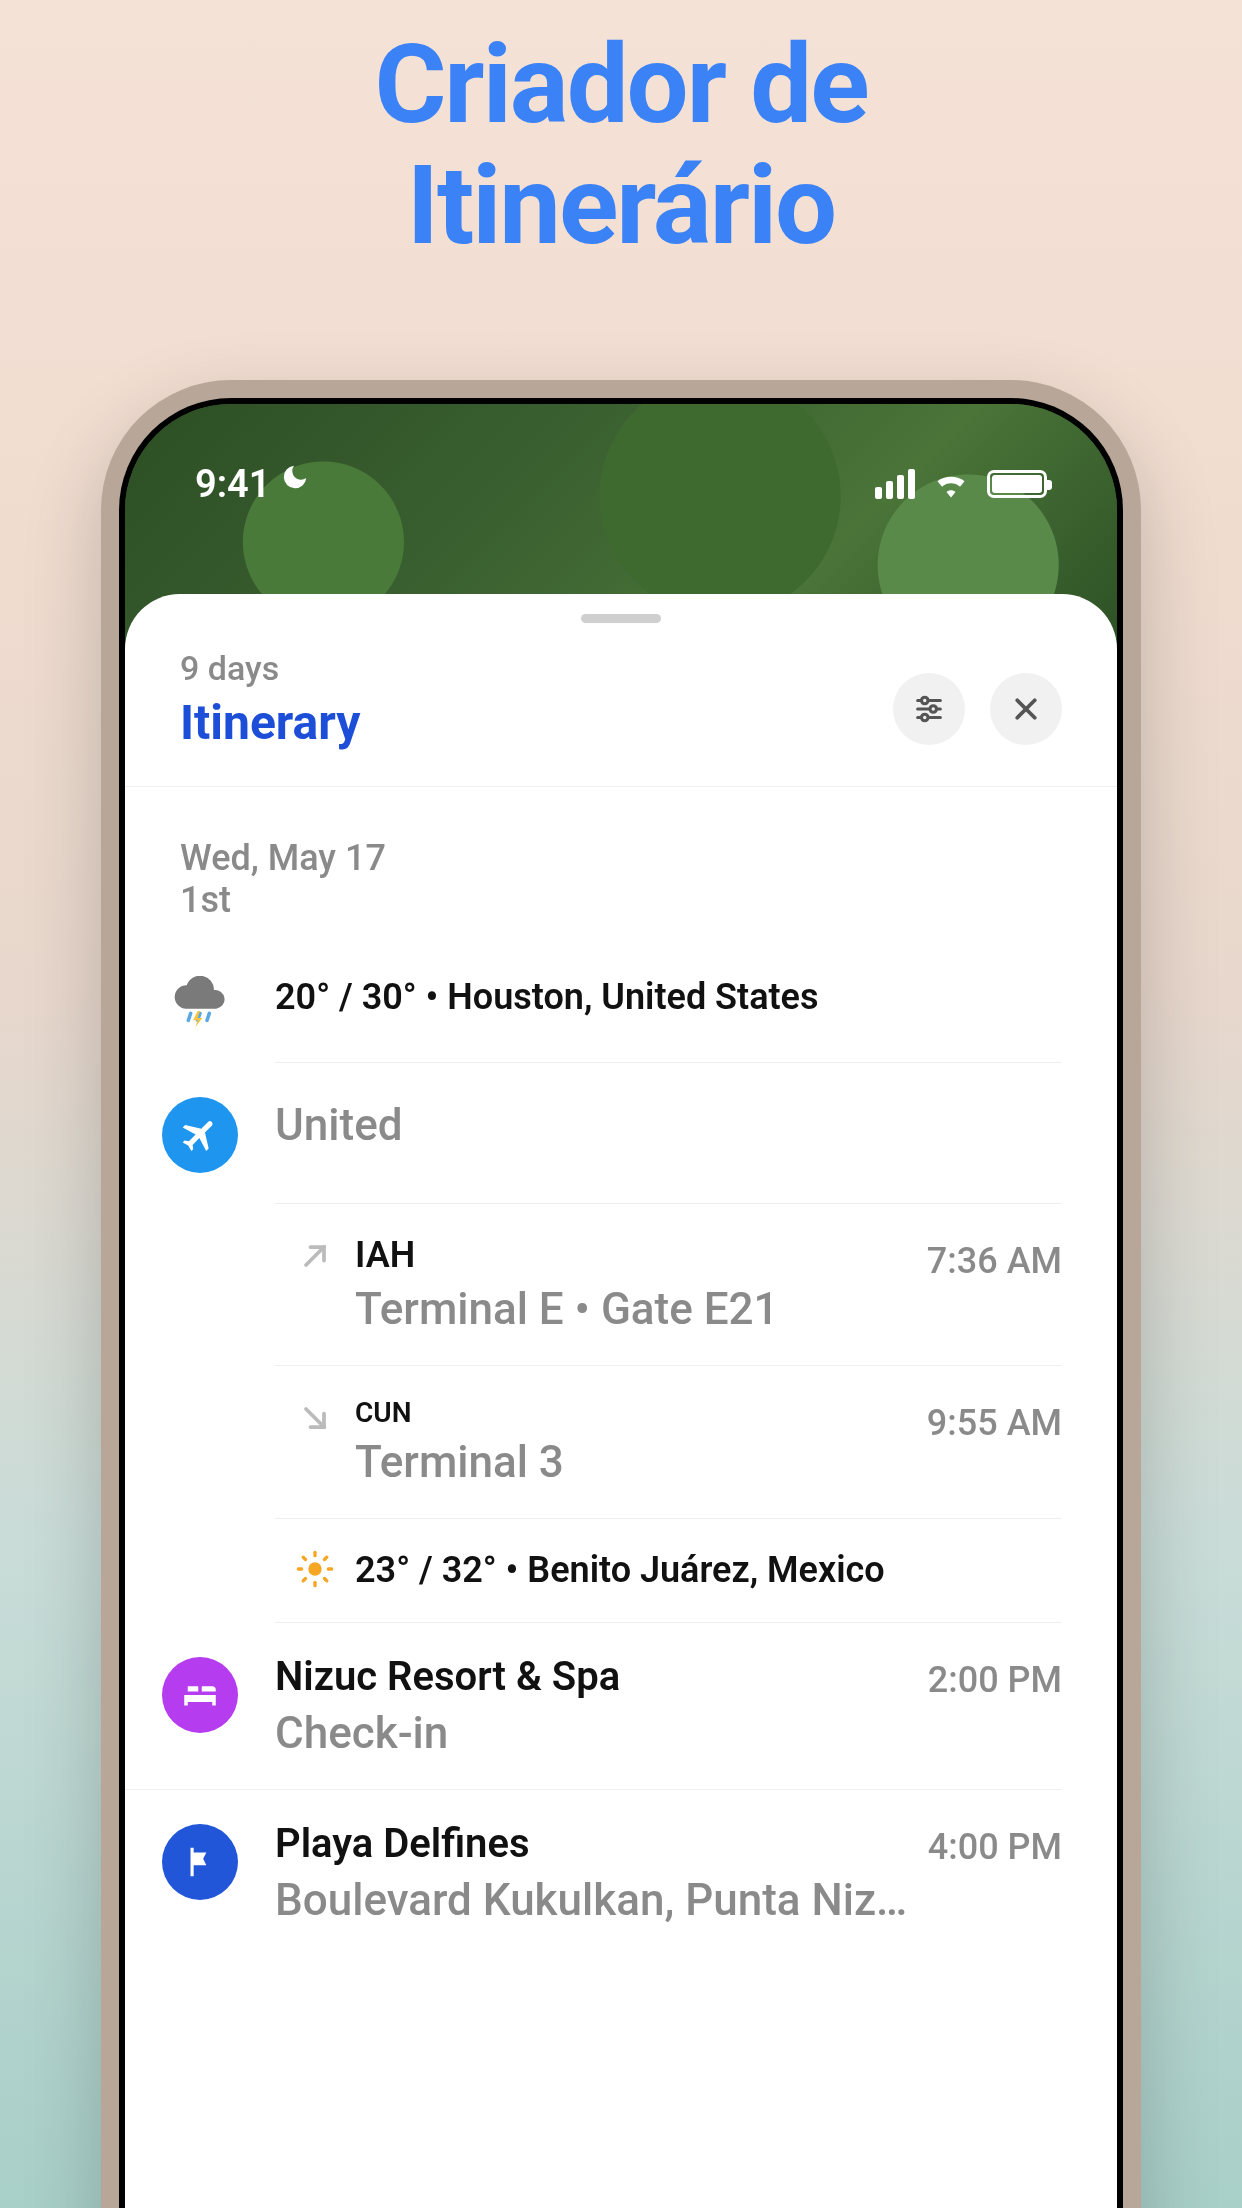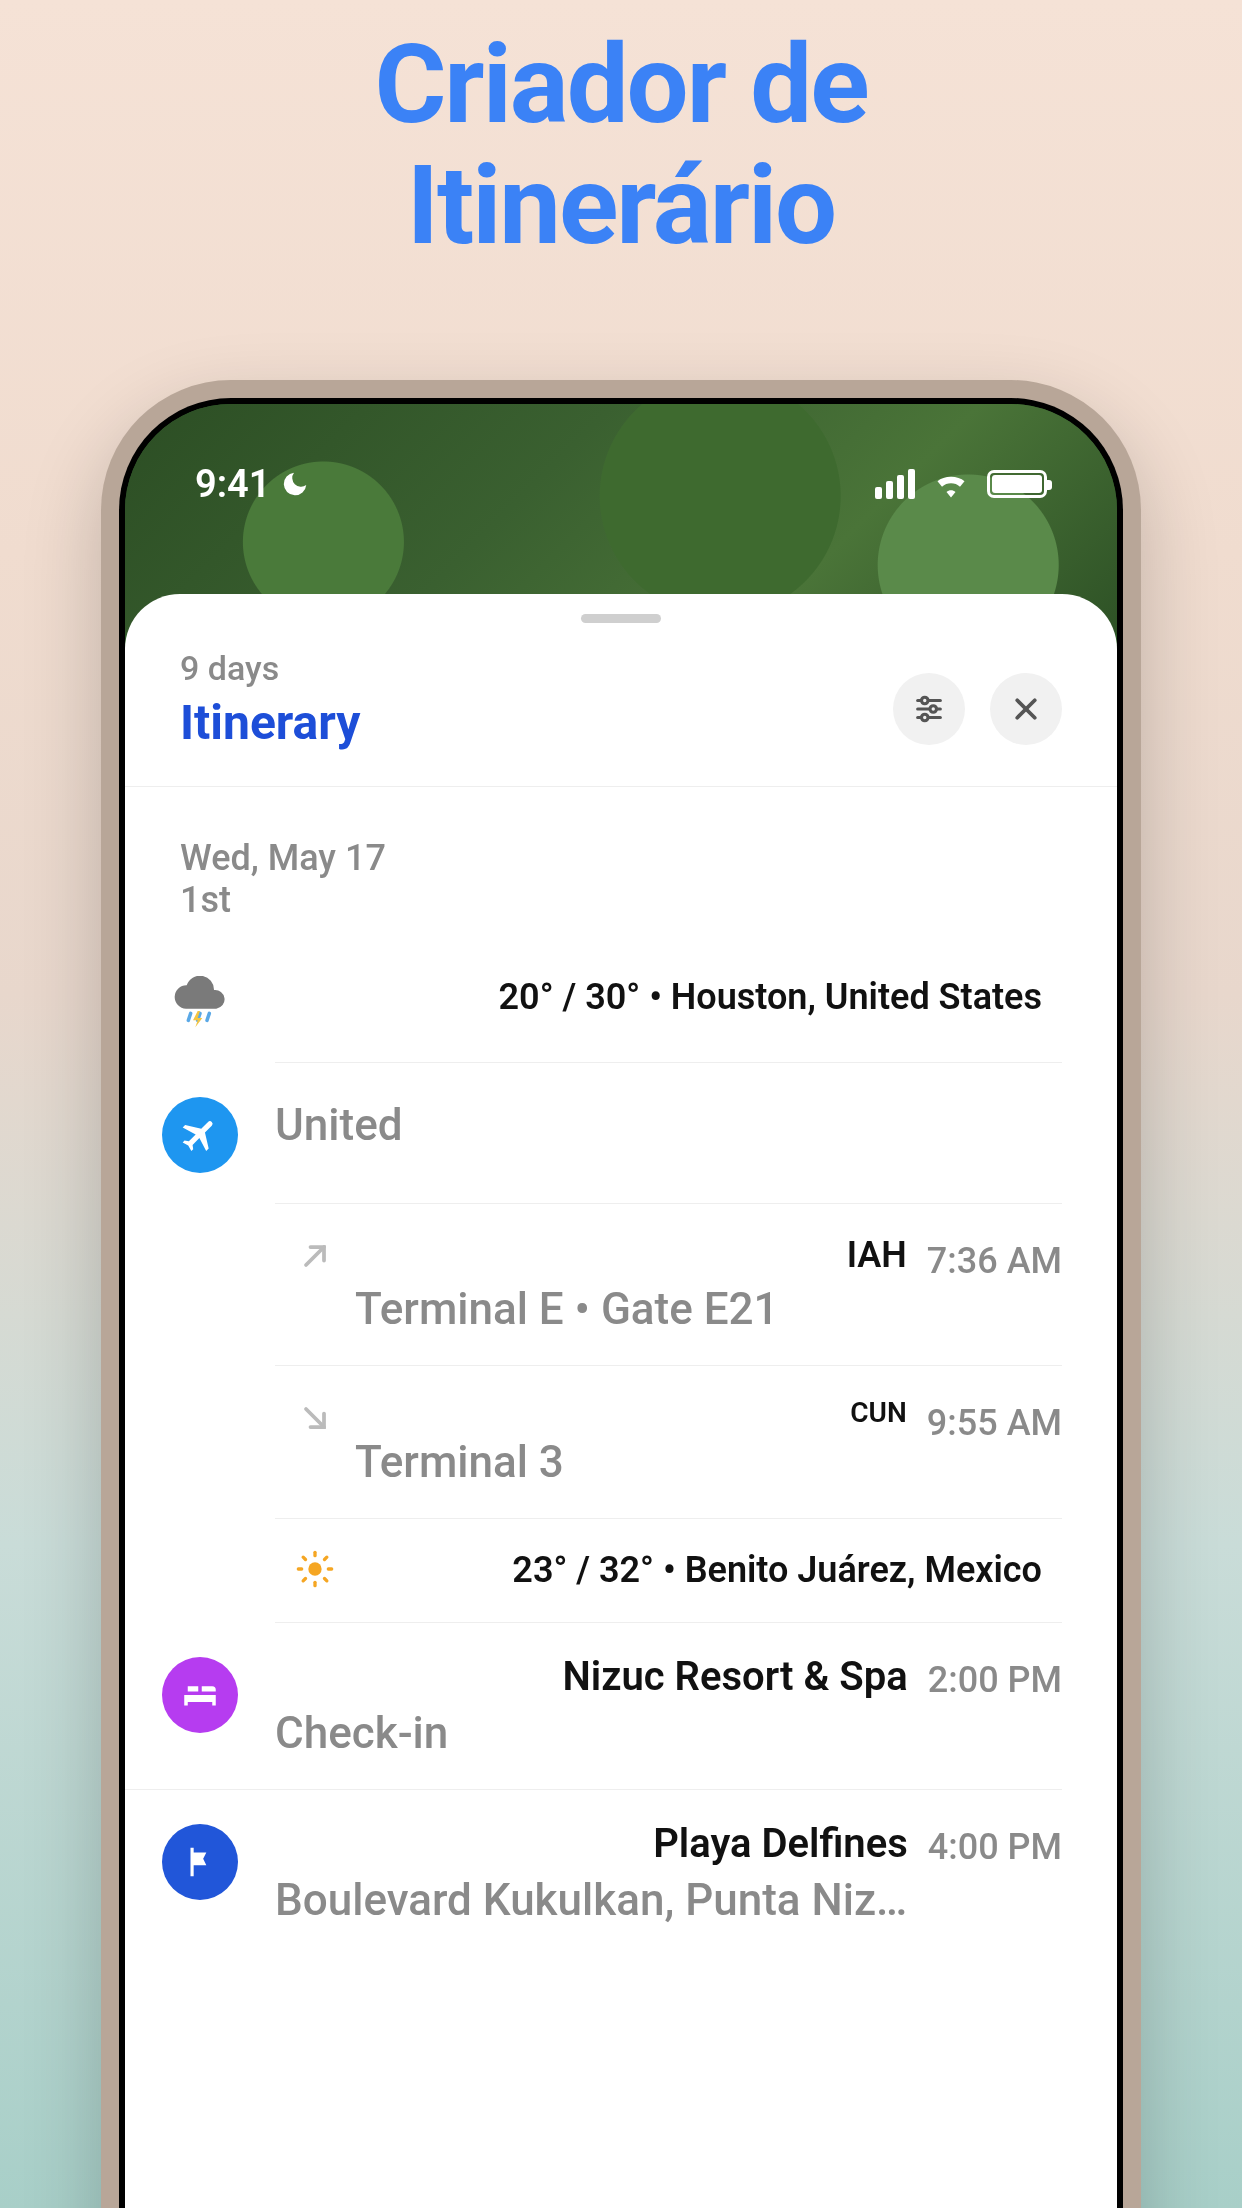--- a/index.html
+++ b/index.html
@@ -58,21 +58,21 @@
   }
   .status-bar {
     position: relative;
     display: flex;
     justify-content: space-between;
     align-items: center;
     padding: 40px 70px 0;
     height: 120px;
     color: #fff;
   }
-  .status-left { display: flex; align-items: center; gap: 10px; font-size: 38px; font-weight: 600; }
+  .status-left { display: flex; gap: 10px; font-size: 38px; font-weight: 600; }
   .status-right { display: flex; align-items: center; gap: 18px; }
   .signal-bars { display: flex; align-items: flex-end; gap: 4px; }
   .signal-bars span { width: 7px; background: #fff; border-radius: 2px; }
   .signal-bars span:nth-child(1){height:12px} .signal-bars span:nth-child(2){height:18px}
   .signal-bars span:nth-child(3){height:24px} .signal-bars span:nth-child(4){height:30px}
   .battery { width: 60px; height: 28px; border: 3px solid #fff; border-radius: 7px; position: relative; }
   .battery::after { content:""; position:absolute; right:-8px; top:7px; width:5px; height:10px; background:#fff; border-radius:0 3px 3px 0; }
   .battery-fill { position:absolute; inset:2px; background:#fff; border-radius:3px; }
 
   .sheet {
@@ -109,21 +109,21 @@
     grid-template-columns: 150px 1fr auto;
     align-items: flex-start;
     padding: 30px 0 30px 0;
     border-bottom: 1px solid #eee;
     margin-left: 0;
   }
   .row:last-child { border-bottom: none; }
   .row .left-col { display:flex; justify-content:center; align-items: flex-start; padding-top:4px; position: relative; }
   .row .mid-col { min-width:0; }
   .row .right-col { color:#8a8a8a; font-size:36px; font-weight:500; white-space:nowrap; padding-left:20px; padding-top:6px; }
-  .row .title { color:#111; font-size:40px; font-weight:600; line-height:1.2;text-align:right; }
+  .row .title { color:#111; font-size:40px; font-weight:600; line-height:1.2; }
   .row .sub   { color:#8a8a8a; font-size:44px; font-weight:500; margin-top:6px; white-space:nowrap; overflow:hidden; text-overflow:ellipsis; }
   .row.indent { margin-left: 150px; grid-template-columns: 80px 1fr auto; }
   .row.indent .left-col { width:80px; }
   .weather-row .title { font-size:36px; font-weight:600; }
   .weather-row .left-col { padding-top:0; }
 
   .icon-circle { width:76px; height:76px; border-radius:50%; display:flex; align-items:center; justify-content:center; color:#fff; }
   .blue   { background:#1e96f0; }
   .purple { background:#b63cf0; }
   .navy   { background:#2156d9; }

